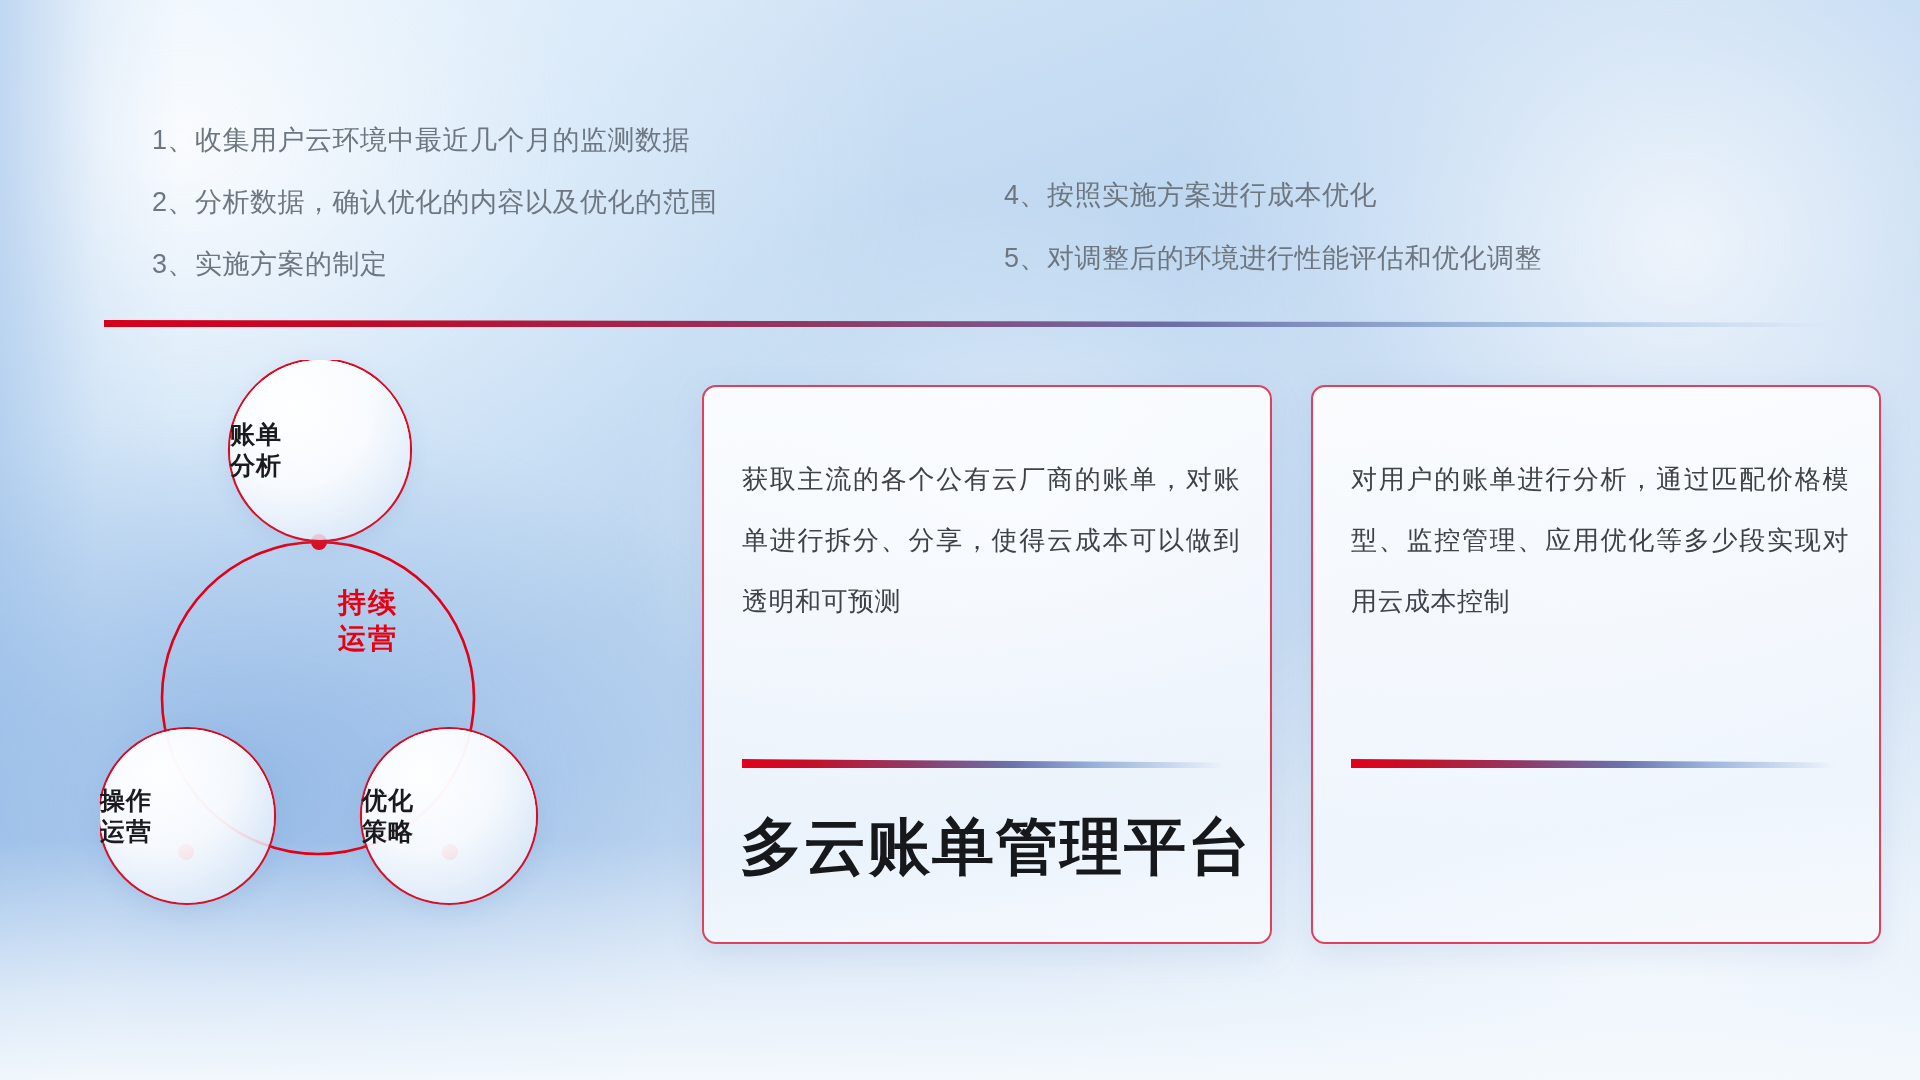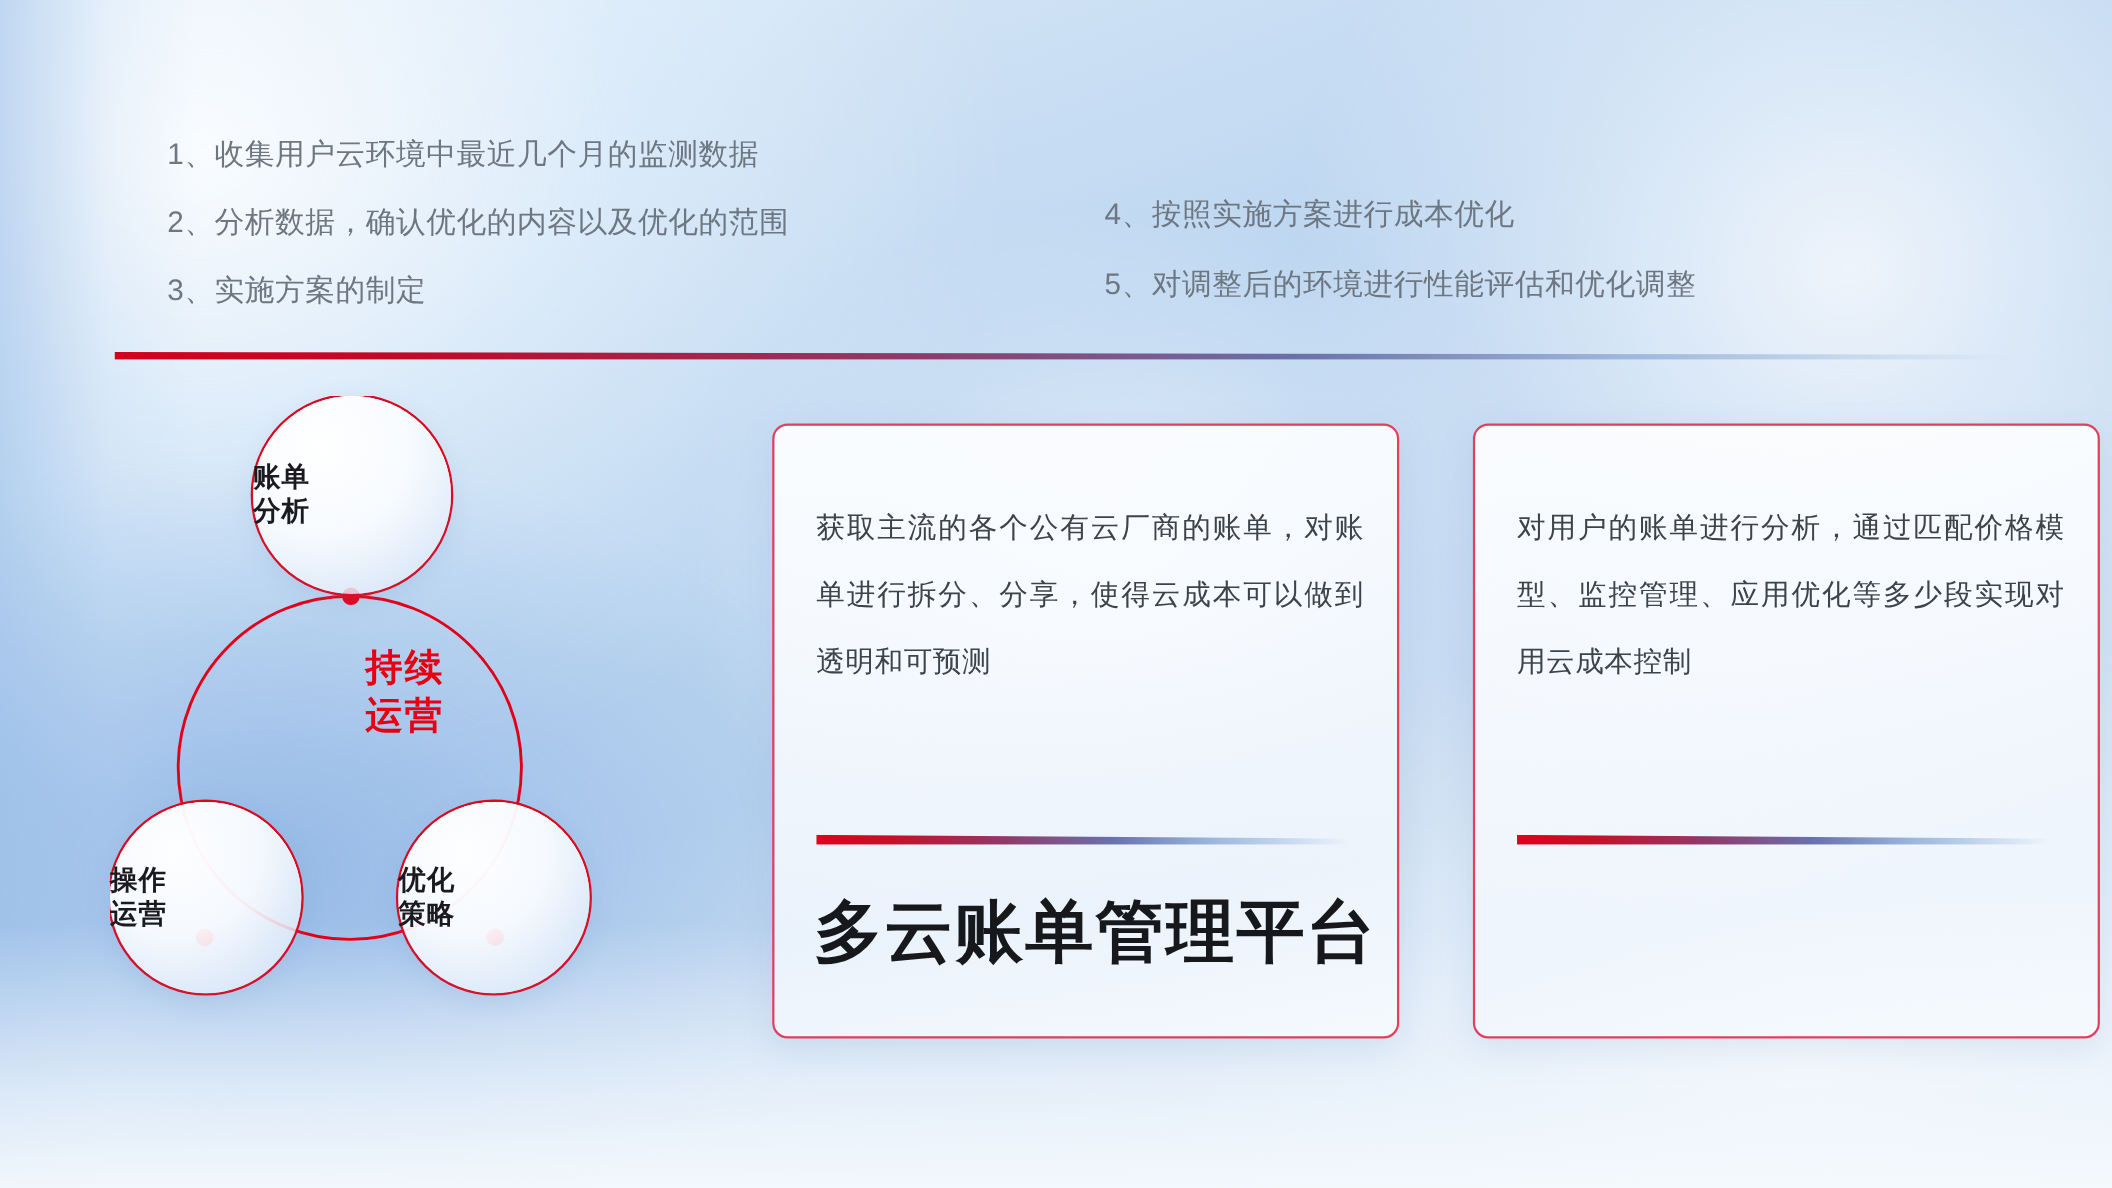--- a/index.html
+++ b/index.html
@@ -82,34 +82,34 @@
   }
   .bubble .lbl{
     font-size:25px;font-weight:bold;color:#1b1b1f;line-height:1.26;
     letter-spacing:1px;
   }
   #bubble-top{left:130px;top:0px;width:180px;height:180px;}
   #bubble-left{left:0px;top:369px;width:174px;height:174px;}
   #bubble-right{left:262px;top:369px;width:174px;height:174px;}
   .center-label{
     position:absolute;left:173px;top:225px;width:190px;text-align:center;
-    font-size:34px;font-weight:bold;color:#e60012;line-height:1.3;letter-spacing:2px;
+    font-size:28px;font-weight:bold;color:#e60012;line-height:1.3;letter-spacing:2px;
   }
 
   
   .cards{position:absolute;left:690px;top:385px;}
   .card{
     position:absolute;top:0;width:566px;height:555px;
     border:2px solid #e0405c;border-radius:14px;
     background:linear-gradient(170deg,rgba(255,255,255,.90) 0%,rgba(250,252,255,.88) 40%,rgba(240,246,253,.86) 75%,rgba(246,250,254,.92) 100%);
     box-shadow:0 10px 30px rgba(120,155,200,.18);
     overflow:hidden;
   }
   #card-1{left:0;margin-left:12px;}
-  #card-2{left:649px;}
+  #card-2{left:621px;}
   .card-body{
     position:absolute;left:38px;right:30px;top:62px;
     font-size:26px;color:#3e4349;line-height:2.35;letter-spacing:.5px;
     text-align:justify;
   }
   .card-rule{
     position:absolute;left:38px;top:372px;width:484px;height:9px;
     background:linear-gradient(90deg,#e3001b 0%,#c41028 14%,#8f3a6a 36%,#6a72ad 56%,#9ab6dc 74%,rgba(214,229,245,0) 100%);
     clip-path:polygon(0 0,100% 38%,100% 100%,0 100%);
   }

